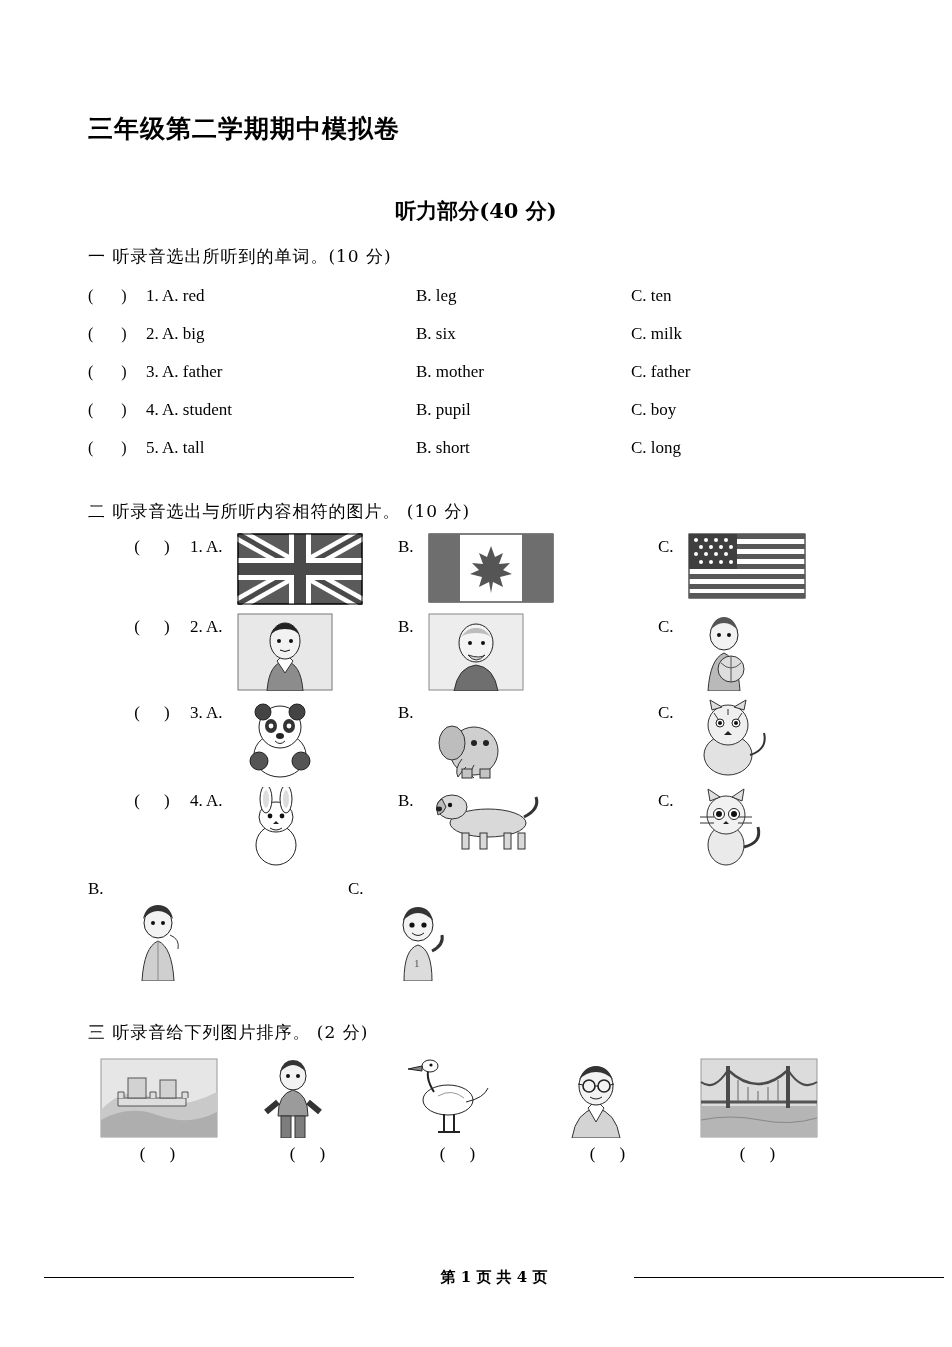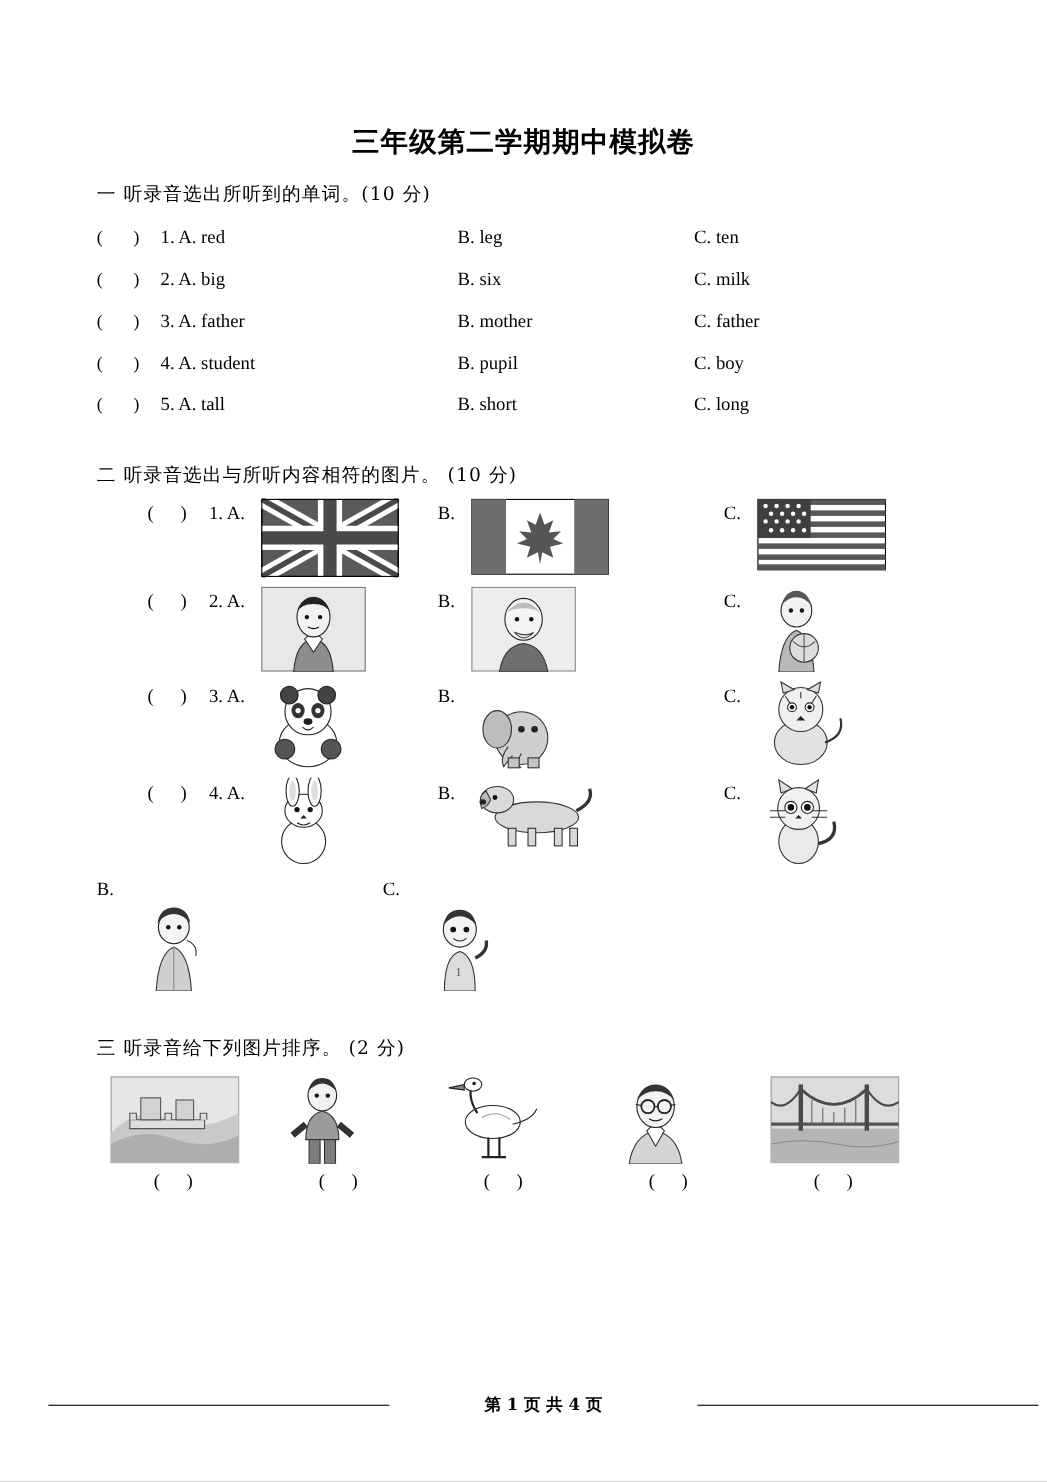--- a/index.html
+++ b/index.html
@@ -18,21 +18,20 @@
     overflow: hidden;
   }
   .inner {
     position: absolute;
     left: 88px;
     top: 0;
     width: 776px;
     height: 1347px;
   }
   .doc-title {
-    text-align: center;
     font-family: "DejaVu Serif", serif;
     font-weight: bold;
     font-size: 25px;
     letter-spacing: 1px;
     margin-top: 112px;
   }
   .section-title {
     text-align: center;
     font-family: "DejaVu Serif", serif;
     font-weight: bold;
@@ -132,20 +131,21 @@
   svg { display: block; }
 </style>
 </head>
 <body>
 
 <div class="page">
   <div class="inner">
 
     <div class="doc-title">三年级第二学期期中模拟卷</div>
 
+    <div class="section-title">听力部分(40 分)</div>
 
     <div class="q-heading">一 听录音选出所听到的单词。(10 分)</div>
 
     <div class="word-row">
       <span class="paren">(    )</span>
       <span class="opt-a"><span>1.</span> <span>A. red</span></span>
       <span class="opt-b">B. leg</span>
       <span class="opt-c">C. ten</span>
     </div>
     <div class="word-row">

